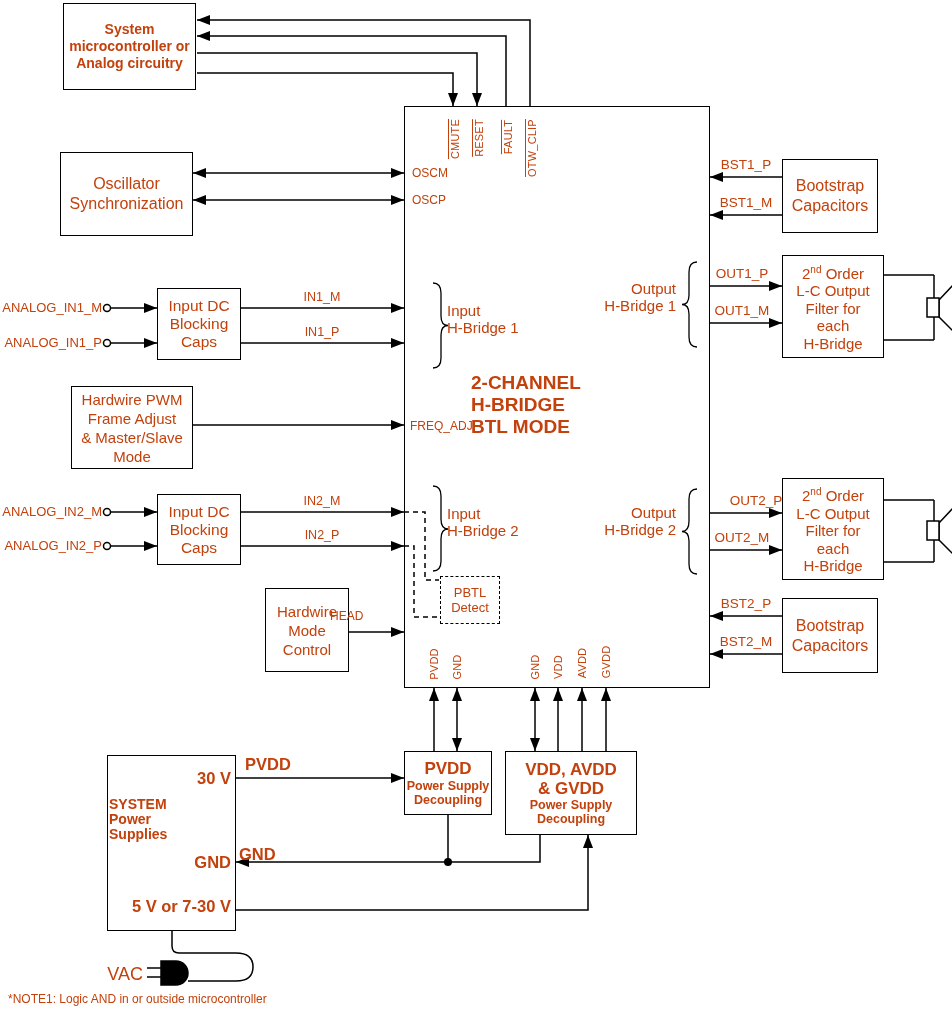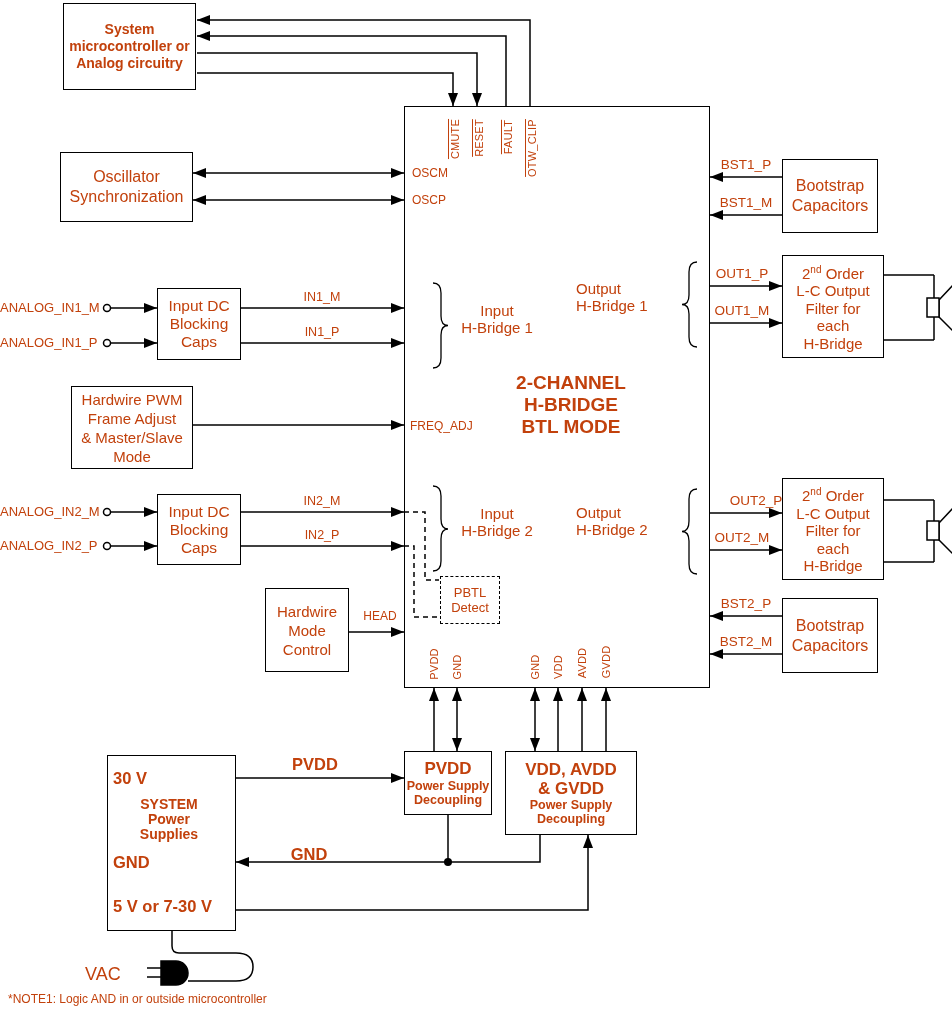--- a/index.html
+++ b/index.html
@@ -8,22 +8,22 @@
     font-family:"Liberation Sans", sans-serif; color:#c2410c; overflow:hidden;
   }
   #wires { position:absolute; left:0; top:0; width:952px; height:1009px; }
   .box {
     position:absolute; border:1.6px solid #000; background:#fff;
     display:flex; align-items:center; justify-content:center;
     text-align:center; white-space:pre-line; box-sizing:border-box;
   }
   .lbl { position:absolute; white-space:pre-line; }
   .b   { font-weight:bold; }
-  .ctr { text-align:center; }
-  .rgt { }
+  .ctr { text-align:left; }
+  .rgt { text-align:right; }
   .vpin {
     position:absolute; height:16px; line-height:16px; font-size:11px;
     transform:rotate(-90deg); text-align:center; letter-spacing:0.2px;
   }
   .ovl { text-decoration:overline; }
   .pin { position:absolute; font-size:12px; line-height:14px; }
   .sig { position:absolute; font-size:12.5px; text-align:center; width:120px; }
   .sig2{ position:absolute; font-size:13.5px; text-align:center; width:120px; }
   .dashed { border-style:dashed; border-width:1.6px; }
   .subt { font-weight:bold; font-size:12.5px; line-height:14px; }
@@ -121,21 +121,21 @@
         <path d="M697,262 Q689,262 689,272 V295 Q689,304.5 682,304.5 Q689,304.5 689,314 V337 Q689,347 697,347"></path>
         <path d="M697,489 Q689,489 689,499 V521 Q689,531.5 682,531.5 Q689,531.5 689,541 V564 Q689,574 697,574"></path>
       </g>
     </g>
   </svg>
 
   <div class="box b" style="left:63px; top:3px; width:133px; height:87px; font-size:14px; line-height:17px;">System
 microcontroller or
 Analog circuitry</div>
 
-  <div class="box" style="left:60px; top:152px; width:133px; height:70px; font-size:16px; line-height:20px;">Oscillator
+  <div class="box" style="left:60px; top:152px; width:133px; height:84px; font-size:16px; line-height:20px;">Oscillator
 Synchronization</div>
 
   <div class="box" style="left:157px; top:288px; width:84px; height:72px; font-size:15.5px; line-height:18px;">Input DC
 Blocking
 Caps</div>
 
   <div class="box" style="left:71px; top:386px; width:122px; height:83px; font-size:15px; line-height:19px;">Hardwire PWM
 Frame Adjust
 &amp; Master/Slave
 Mode</div>

